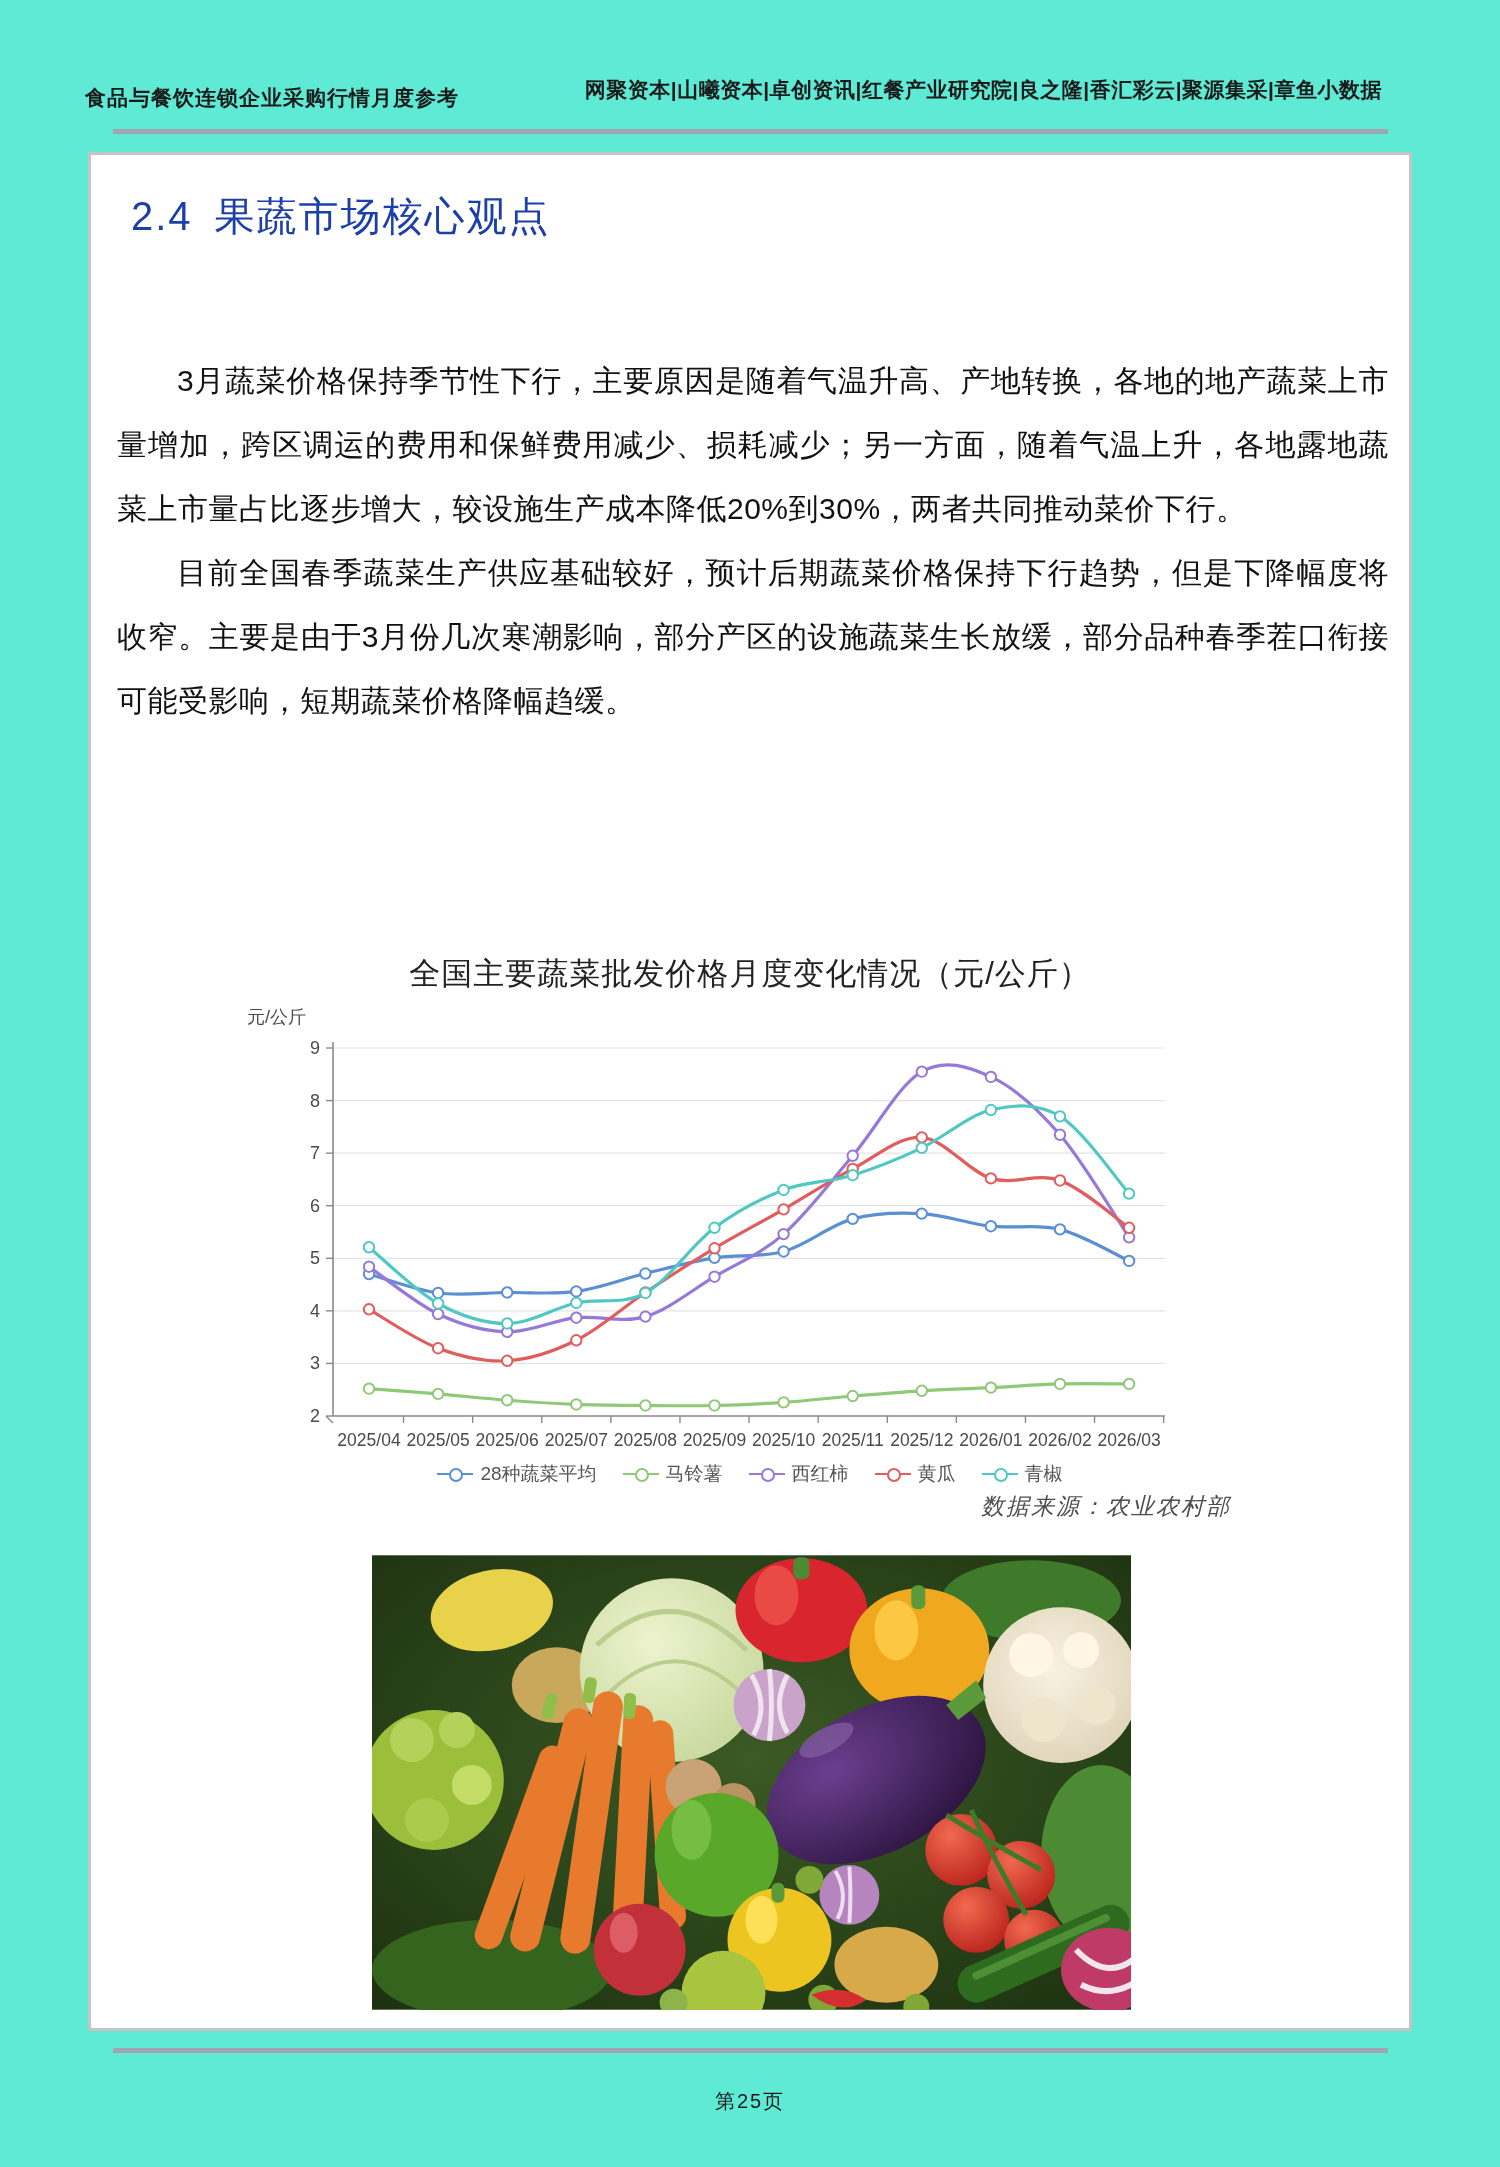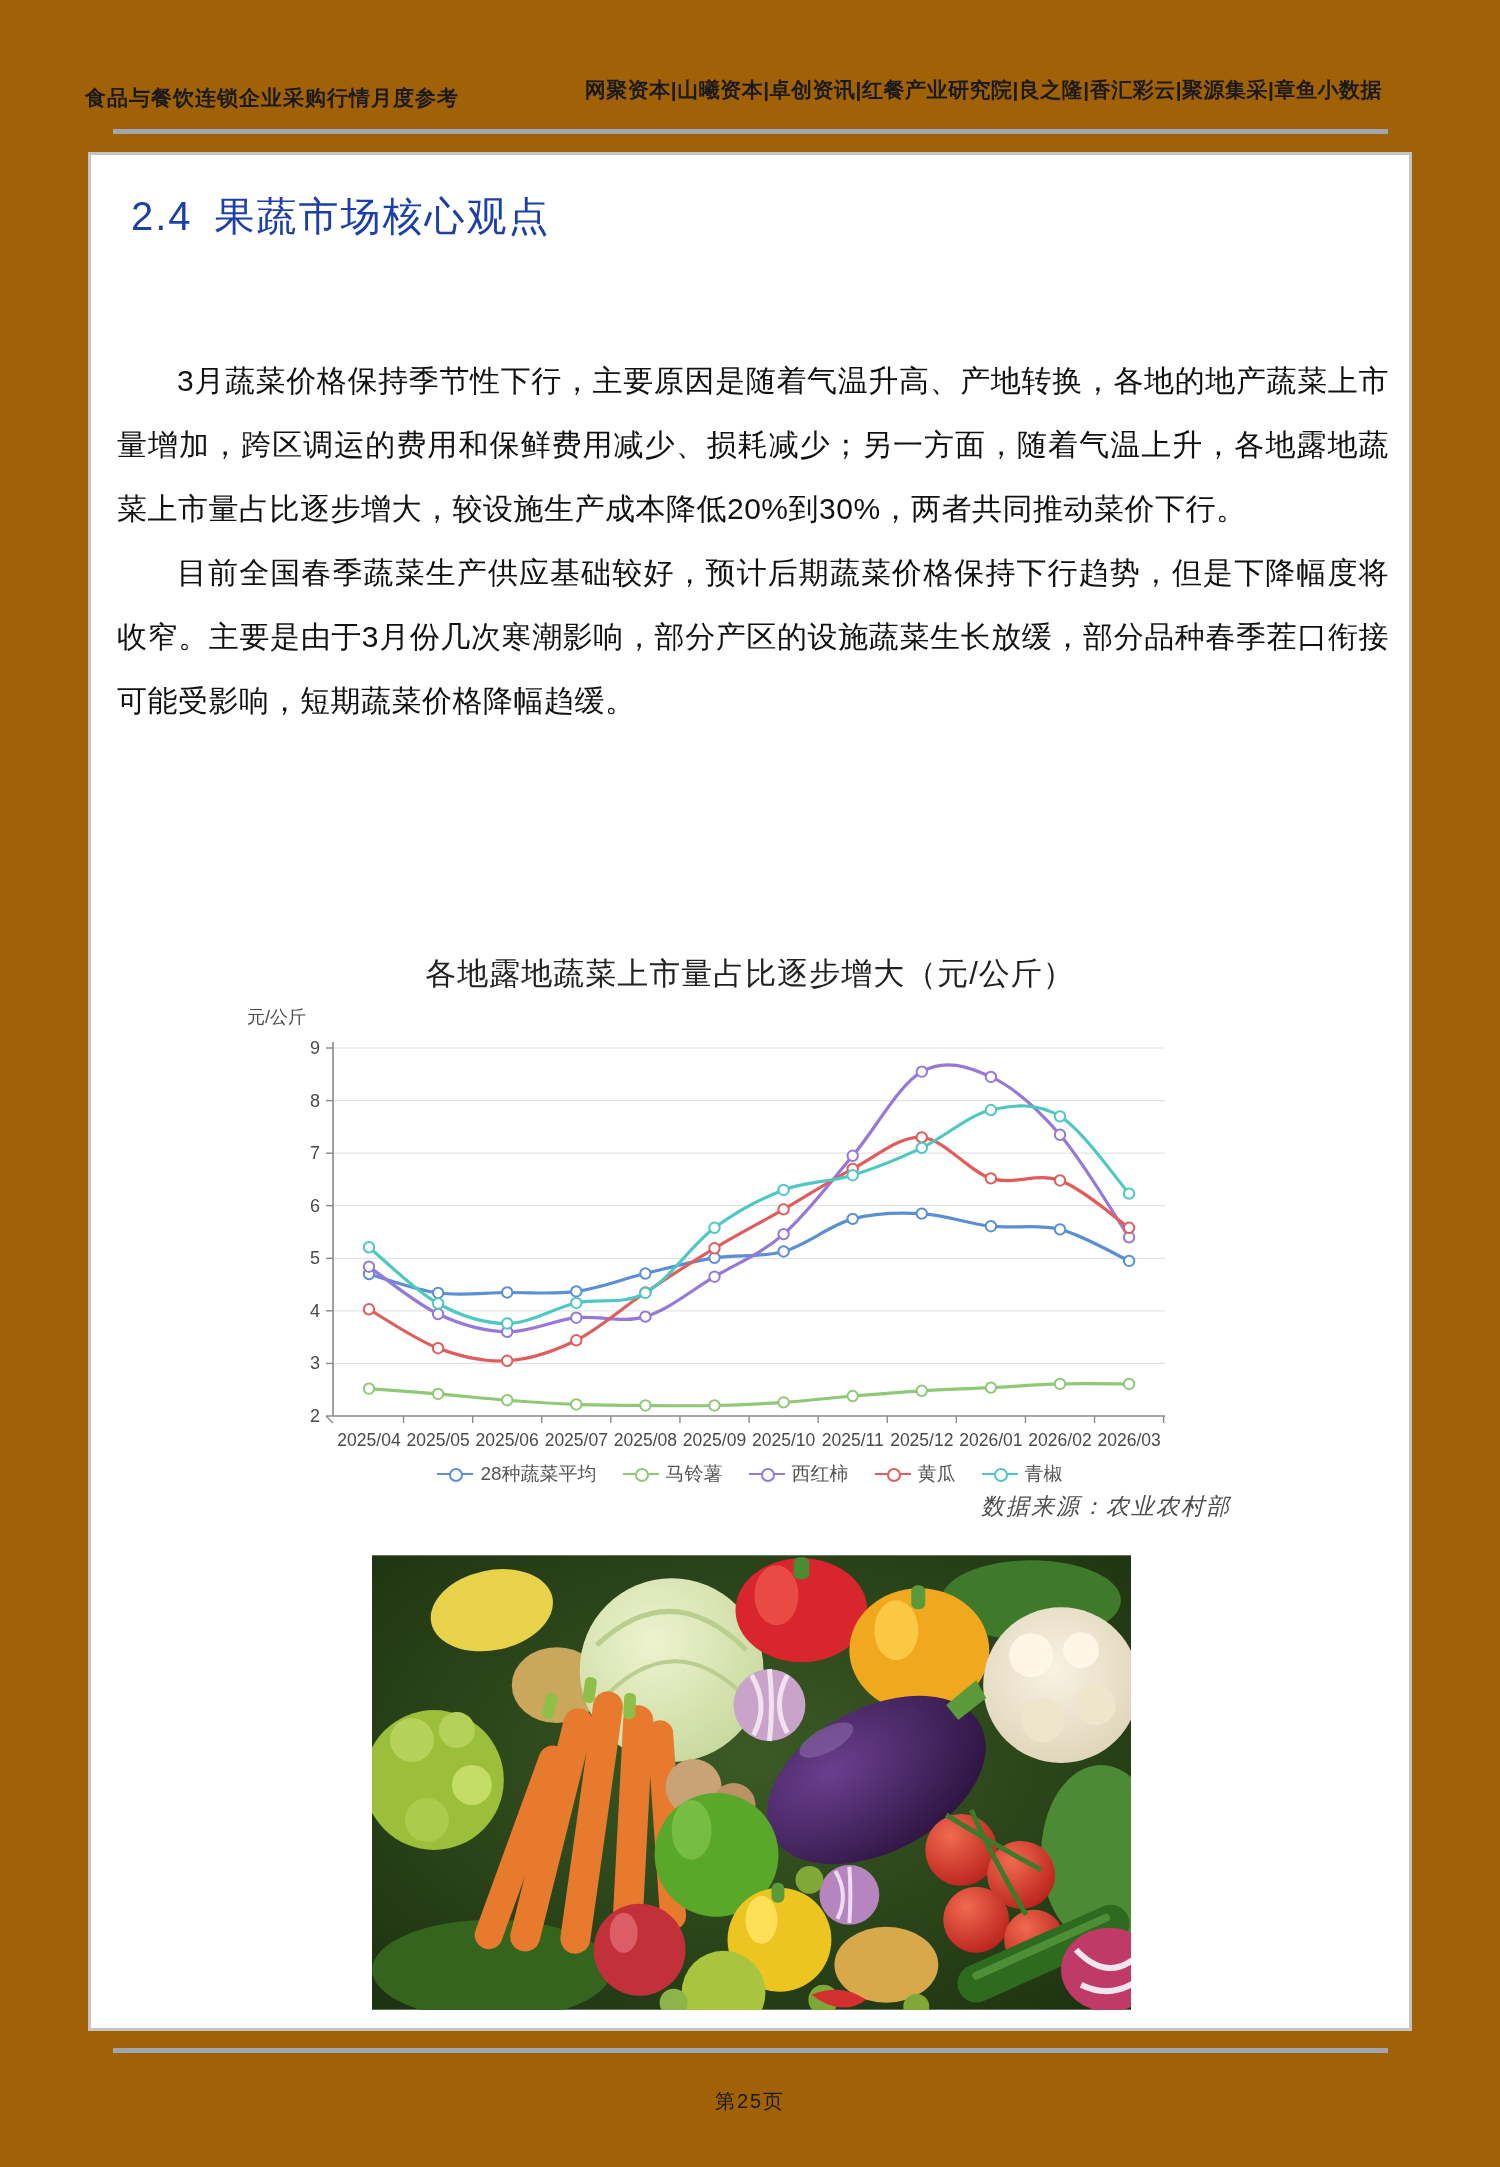--- a/index.html
+++ b/index.html
@@ -1,16 +1,16 @@
 <!DOCTYPE html>
 <html><head>
 <meta charset="utf-8">
 <style>
   html,body{margin:0;padding:0;background:#fff;}
-  .page{position:relative;width:1500px;height:2167px;background:#a16207;overflow:hidden;
+  .page{position:relative;width:1500px;height:2167px;background:#5eead4;overflow:hidden;
         font-family:"Liberation Sans","DejaVu Sans",sans-serif;color:#1a1a1a;}
   
   .hdr-left{position:absolute;left:85px;top:84px;font-size:21px;font-weight:600;letter-spacing:1px;}
   .hdr-right{position:absolute;right:118px;top:76px;font-size:21px;font-weight:600;letter-spacing:0.5px;}
   .rule{position:absolute;left:113px;width:1275px;height:5px;background:#9fa6b2;}
   .rule-top{top:129px;}
   .rule-bottom{top:2048px;}
   
   .content-box{position:absolute;left:88px;top:152px;width:1324px;height:1879px;
                border:3px solid #c4c4c4;background:#fff;box-sizing:border-box;padding-left:24px;}
@@ -49,21 +49,21 @@
 
     <div class="sec-title title-1">
       <span class="num">2.4</span><span>果蔬市场核心观点</span>
     </div>
 
     <div class="body-text">
       <p>3月蔬菜价格保持季节性下行，主要原因是随着气温升高、产地转换，各地的地产蔬菜上市量增加，跨区调运的费用和保鲜费用减少、损耗减少；另一方面，随着气温上升，各地露地蔬菜上市量占比逐步增大，较设施生产成本降低20%到30%，两者共同推动菜价下行。</p>
       <p>目前全国春季蔬菜生产供应基础较好，预计后期蔬菜价格保持下行趋势，但是下降幅度将收窄。主要是由于3月份几次寒潮影响，部分产区的设施蔬菜生长放缓，部分品种春季茬口衔接可能受影响，短期蔬菜价格降幅趋缓。</p>
     </div>
 
-    <div class="chart-title">各地露地蔬菜上市量占比逐步增大（元/公斤）</div>
+    <div class="chart-title">全国主要蔬菜批发价格月度变化情况（元/公斤）</div>
 
     <div class="chart-wrap">
       <svg id="chart-svg" width="960" height="470" viewBox="0 0 960 470">
           <line x1="100" y1="413" x2="932" y2="413" stroke="#8a8a8a" stroke-width="1.6"></line>
           <line x1="93" y1="413" x2="100" y2="413" stroke="#8a8a8a" stroke-width="1.4"></line>
           <text x="87" y="419" text-anchor="end" font-size="18" fill="#4a4a4a">2</text>
           <line x1="100" y1="360.43" x2="932" y2="360.43" stroke="#e3e3e3" stroke-width="1.2"></line>
           <line x1="93" y1="360.43" x2="100" y2="360.43" stroke="#8a8a8a" stroke-width="1.4"></line>
           <text x="87" y="366.43" text-anchor="end" font-size="18" fill="#4a4a4a">3</text>
           <line x1="100" y1="307.86" x2="932" y2="307.86" stroke="#e3e3e3" stroke-width="1.2"></line>

